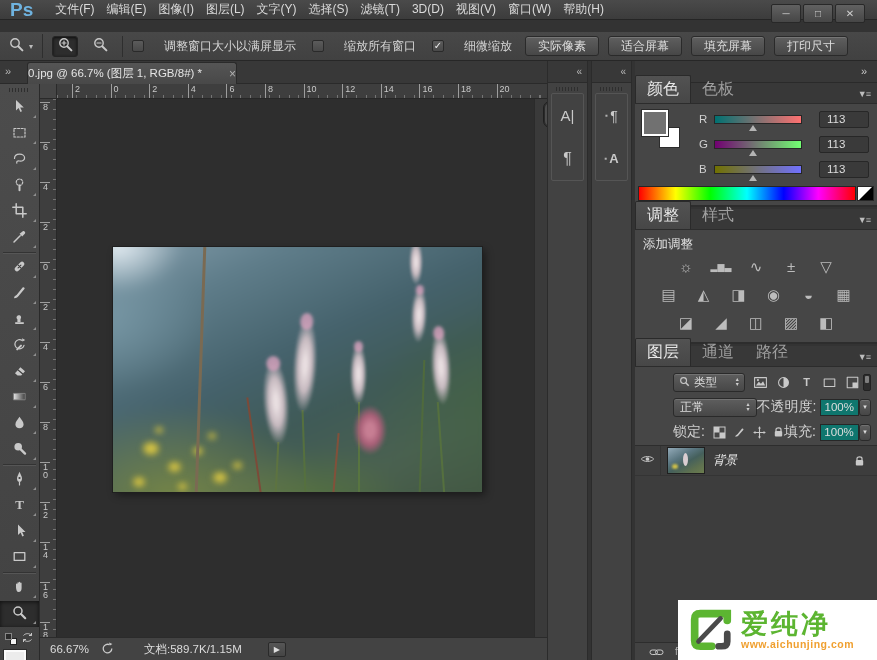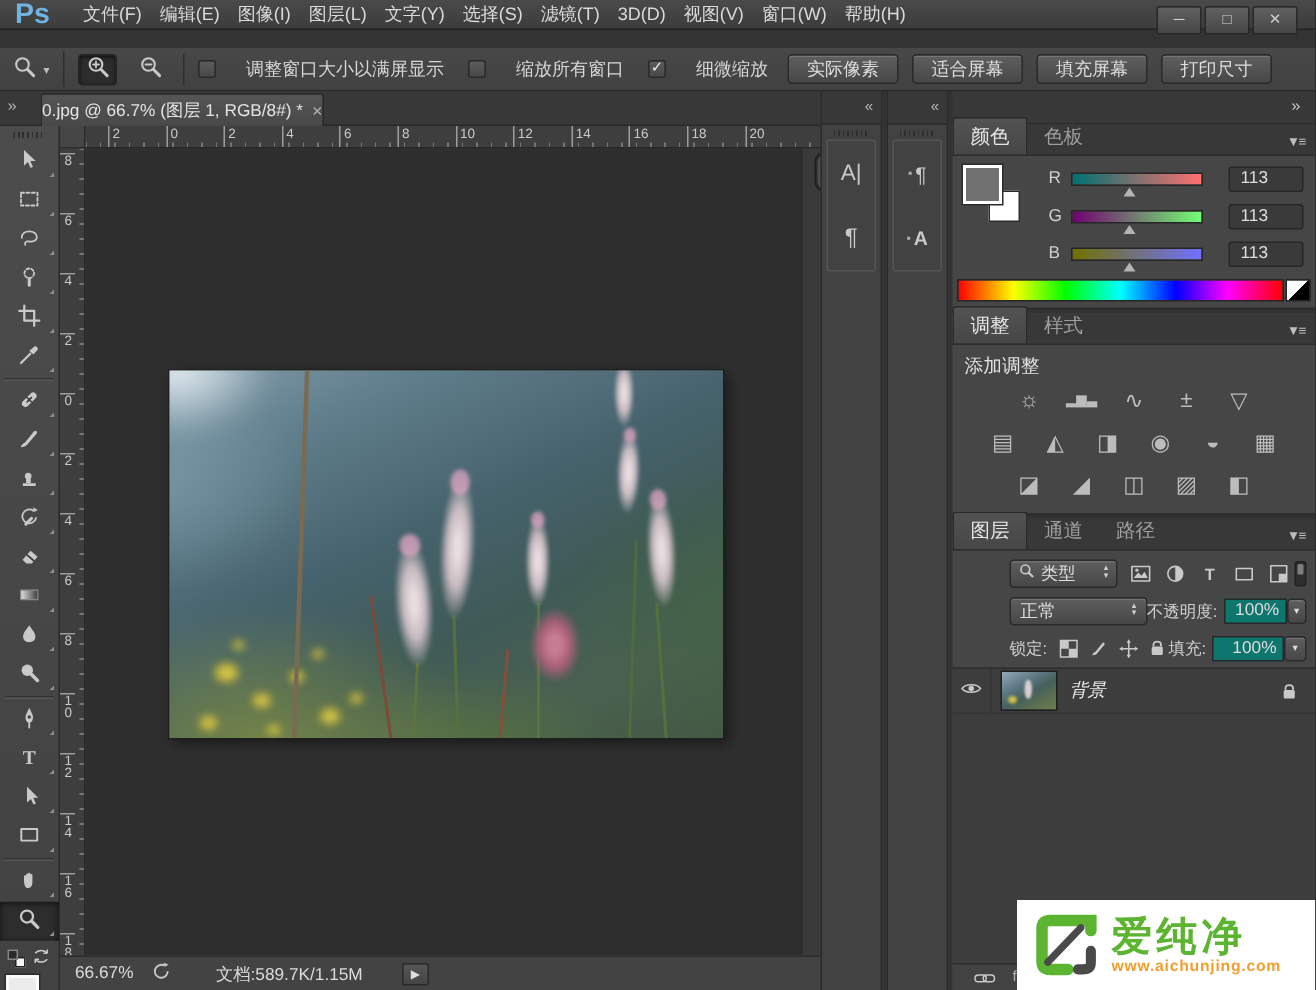--- a/index.html
+++ b/index.html
@@ -27,21 +27,21 @@
   .opt-toggle{display:flex;align-items:center;gap:20px;font-size:12px;color:#d6d6d6;white-space:nowrap;}
   .checkbox{width:12px;height:12px;background:linear-gradient(#5b5b5b,#494949);border:1px solid #2a2a2a;border-radius:2px;
             display:flex;align-items:center;justify-content:center;font-size:10px;color:#efefef;line-height:10px;}
   .opt-btn{background:linear-gradient(#5f5f5f,#474747);border:1px solid #2a2a2a;box-shadow:inset 0 1px 0 rgba(255,255,255,.15);
            border-radius:3px;color:#dedede;font-size:12px;height:20px;display:flex;align-items:center;padding:0 12px;white-space:nowrap;}
   
   .doc-area{position:absolute;top:61px;left:0;width:547px;bottom:0;background:#454545;}
   .tabbar{position:absolute;top:0;left:0;right:0;height:23px;background:#383838;border-bottom:1px solid #2a2a2a;}
   .tools-collapse{position:absolute;left:5px;top:4px;color:#b5b5b5;font-size:11px;}
   .doc-tab{position:absolute;left:27px;top:1px;height:22px;background:linear-gradient(#555,#484848);
-           border:1px solid #2a2a2a;border-bottom:none;border-radius:3px 3px 0 0;display:flex;align-items:center;gap:6px;
+           border:1px solid #2a2a2a;border-bottom:none;border-radius:3px 3px 0 0;display:flex;align-items:center;gap:27px;
            padding:0 0;font-size:11.5px;color:#e4e4e4;white-space:nowrap;}
   .tab-close{color:#b0b0b0;font-size:12px;line-height:12px;}
   .tools-panel{position:absolute;left:0;top:23px;width:40px;bottom:0;background:linear-gradient(#4c4c4c,#424242);
                border-right:1px solid #2a2a2a;}
   .tools-grip{height:4px;margin:4px 9px 3px;background:repeating-linear-gradient(to right,#2e2e2e 0 1px,transparent 1px 3px);}
   .tool{width:39px;height:26px;display:flex;align-items:center;justify-content:center;position:relative;}
   .tool::after{content:"";position:absolute;right:3px;bottom:3px;border-left:3px solid transparent;border-bottom:3px solid #8f8f8f;}
   .tool.active{background:#2d2d2d;box-shadow:inset 0 1px 4px rgba(0,0,0,.65);}
   .tool-sep{height:0;border-top:1px solid #333;border-bottom:1px solid #565656;margin:1px 3px;}
   .mini-row{display:flex;justify-content:space-between;align-items:center;padding:0 5px;margin-top:5px;}
@@ -95,21 +95,21 @@
   .strip-grip{height:4px;margin:4px 8px 2px;background:repeating-linear-gradient(to right,#2e2e2e 0 1px,transparent 1px 3px);}
   .strip-box{margin:2px 3px;border:1px solid #555;border-radius:2px;}
   .strip-cell{height:43px;display:flex;align-items:center;justify-content:center;color:#c9c9c9;font-size:16px;}
   .strip-cell .sq{font-size:8px;margin-right:2px;color:#b0b0b0;}
   
   .dock{position:absolute;left:635px;top:61px;right:0;bottom:0;background:#333;}
   .dock-head{position:absolute;top:0;left:0;right:0;height:22px;background:#383838;border-bottom:1px solid #2a2a2a;
              color:#c9c9c9;text-align:right;padding-right:10px;font-size:11px;line-height:21px;}
   .panel{position:absolute;left:0;right:0;background:#464646;border-bottom:2px solid #2d2d2d;}
   .tabs{position:relative;height:21px;background:#383838;display:flex;align-items:flex-end;border-bottom:1px solid #2c2c2c;}
-  .tab{padding:3px 11px 3px;font-size:13px;color:#9f9f9f;white-space:nowrap;}
+  .tab{padding:3px 11px 3px;font-size:16px;color:#9f9f9f;white-space:nowrap;}
   .tab.active{background:linear-gradient(#525252,#474747);color:#e6e6e6;border:1px solid #2a2a2a;border-bottom:none;border-radius:2px 2px 0 0;}
   .panel-menu{margin-left:auto;color:#bdbdbd;padding:0 7px 4px 0;font-size:9px;letter-spacing:-1px;}
   .color-panel{top:22px;height:124px;}
   .cp-fg{position:absolute;left:7px;top:27px;width:26px;height:26px;background:#717171;border:2px solid #fff;outline:1px solid #2c2c2c;z-index:2;}
   .cp-bg{position:absolute;left:24px;top:44px;width:21px;height:21px;background:#fff;border:1px solid #2c2c2c;z-index:1;}
   .ch-row{position:absolute;left:64px;right:8px;height:20px;display:flex;align-items:center;}
   .ch-label{width:15px;font-size:11.5px;color:#cfcfcf;}
   .ch-track{position:relative;width:88px;height:9px;border:1px solid #262626;}
   .ch-thumb{position:absolute;left:44%;bottom:-8px;width:0;height:0;margin-left:-4px;
             border:4px solid transparent;border-bottom:6px solid #b4b4b4;}
@@ -127,21 +127,21 @@
   .layers-panel{top:285px;bottom:0;border-bottom:none;}
   .lp-row{position:absolute;left:6px;right:6px;height:20px;display:flex;align-items:center;margin-left:32px;}
   .btnish{background:linear-gradient(#5e5e5e,#474747);border:1px solid #2a2a2a;box-shadow:inset 0 1px 0 rgba(255,255,255,.13);
           border-radius:3px;display:flex;align-items:center;color:#dcdcdc;}
   .lp-search{width:80px;height:19px;gap:4px;padding:0 5px;font-size:11.5px;}
   .updown{display:flex;flex-direction:column;font-size:6px;line-height:5px;color:#cfcfcf;margin-left:auto;}
   .lp-ficon{width:20px;height:19px;display:flex;align-items:center;justify-content:center;color:#c3c3c3;font-size:12px;}
   .lp-toggle{margin-left:auto;width:9px;height:17px;background:#2d2d2d;border:1px solid #222;border-radius:2px;position:relative;}
   .lp-toggle::before{content:"";position:absolute;left:1px;right:1px;top:1px;height:7px;background:#7e7e7e;border-radius:1px;}
   .blend-select{width:104px;height:19px;justify-content:space-between;padding:0 6px;font-size:12px;}
-  .lp-label{font-size:11px;color:#cfcfcf;white-space:nowrap;}
+  .lp-label{font-size:14px;color:#cfcfcf;white-space:nowrap;}
   .val-box{width:48px;height:17px;background:#0f766e;border:1px solid #272727;font-size:11.5px;color:#dedede;
            display:flex;align-items:center;justify-content:flex-end;padding-right:4px;margin-left:4px;}
   .val-arrow{width:15px;height:17px;font-size:7px;justify-content:center;}
   .lock-icons{display:flex;gap:7px;margin-left:8px;align-items:center;}
   .lp-list{position:absolute;top:99px;left:0;right:0;bottom:18px;background:#3d3d3d;border-top:1px solid #2d2d2d;}
   .layer-row{height:30px;display:flex;align-items:center;border-bottom:1px solid #343434;}
   .layer-row.selected{background:#50616e;}
   .eye-cell{width:26px;height:100%;border-right:1px solid #343434;display:flex;align-items:center;justify-content:center;}
   .thumb{position:relative;width:36px;height:25px;margin-left:7px;outline:1px solid #1f1f1f;
          background:linear-gradient(150deg,#93aab8 0%,#5a7680 35%,#45605c 55%,#5d7050 78%,#6c7d4e 100%);}

